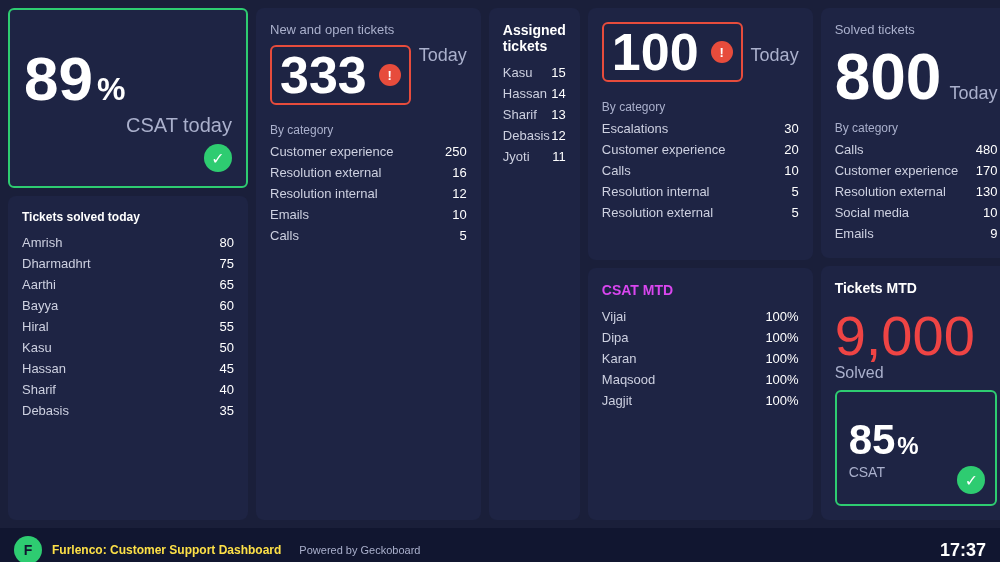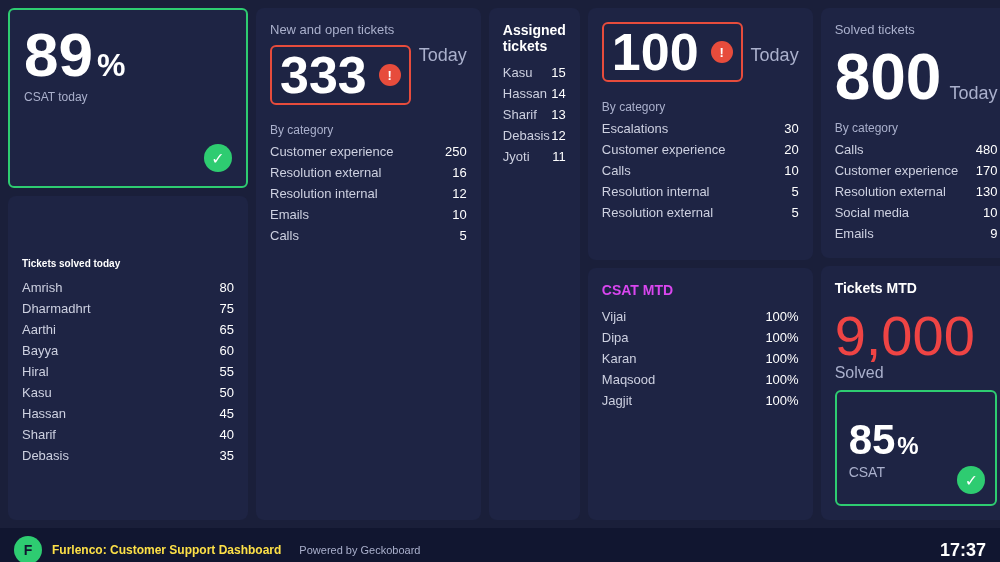--- a/index.html
+++ b/index.html
@@ -41,23 +41,24 @@
     .number-row {
       display: flex;
       align-items: baseline;
       gap: 4px;
     }
     .percent-sign {
       font-size: 32px;
       font-weight: bold;
     }
     .csat-today-text {
-      font-size: 12px;
+      font-size: 20px;
       color: #aab0cc;
       margin-top: 4px;
+      text-align: right;
     }
     .green-check {
       width: 28px;
       height: 28px;
       background-color: #2ecc71;
       border-radius: 50%;
       display: flex;
       align-items: center;
       justify-content: center;
       color: white;
@@ -198,30 +199,30 @@
     }
   </style>
 </head>
 <body>
 
 <div class="main-content">
 
   <div class="col-left">
 
     <div class="panel border-green" style="height:180px; position:relative;">
-      <div class="number-row" style="margin-top:0;">
+      <div class="number-row" style="margin-top:24px;">
         <span class="big-number">89</span>
         <span class="percent-sign">%</span>
       </div>
       <div class="csat-today-text">CSAT today</div>
       <div class="green-check">✓</div>
     </div>
 
     <div class="panel tickets-solved-panel">
-      <div class="panel-title" style="color:#fff; font-size:10px; font-weight:bold; margin-bottom:8px;margin-top:48px;">Tickets solved today</div>
+      <div class="panel-title" style="color:#fff; font-size:12px; font-weight:bold; margin-bottom:8px;">Tickets solved today</div>
       <div id="tickets-solved-list">
           <div class="list-item">
             <span>Amrish</span>
             <span class="val">80</span>
           </div>
           <div class="list-item">
             <span>Dharmadhrt</span>
             <span class="val">75</span>
           </div>
           <div class="list-item">

